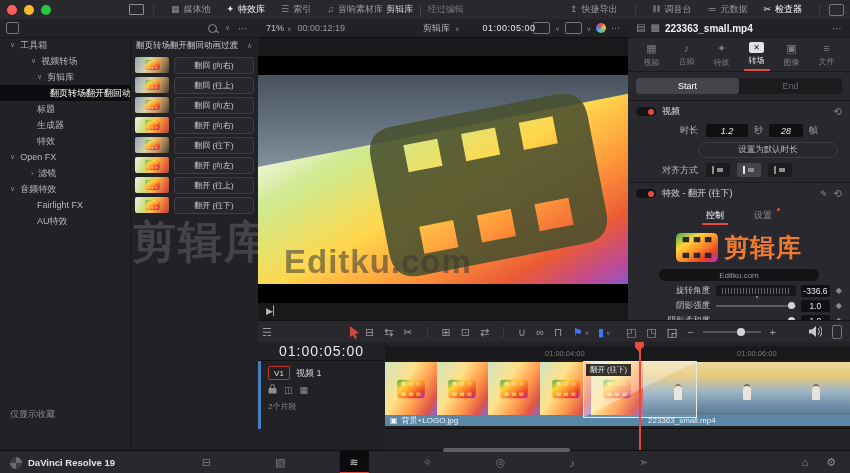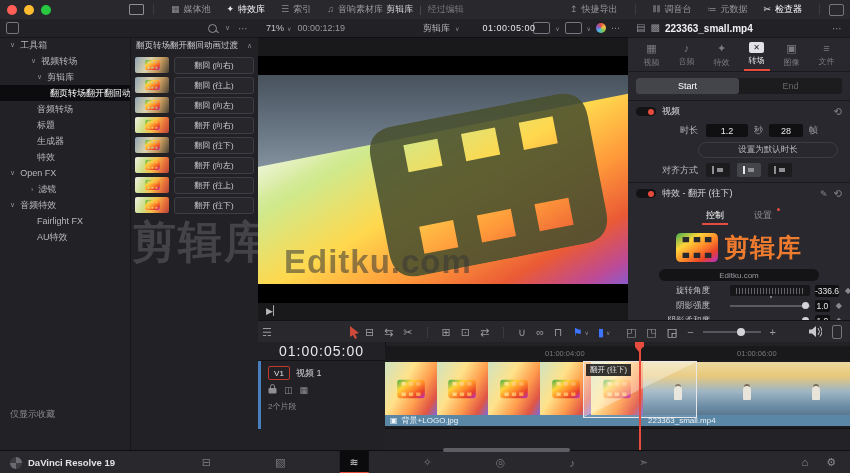--- a/index.html
+++ b/index.html
@@ -66,36 +66,36 @@
   .startend{margin:6px 8px;height:16px;background:#1c1c1f;border-radius:3px;display:flex;}
   .startend div{flex:1;display:flex;align-items:center;justify-content:center;font-size:9px;border-radius:3px;}
   .startend .on{background:#44444b;color:#fff;}
   .startend .off{color:#66666b;}
   .sec-head{display:flex;align-items:center;gap:6px;padding:4px 8px;border-top:1px solid #1a1a1d;}
   .toggle{width:20px;height:9px;border-radius:5px;background:#131316;position:relative;flex:none;}
   .toggle:after{content:"";position:absolute;right:2px;top:1.5px;width:6px;height:6px;border-radius:50%;background:#e64b3d;}
   .sec-title{font-size:9px;color:#d8d8dc;flex:1;}
   .kv{display:flex;align-items:center;padding:2px 8px;}
   .kv .klabel{width:62px;text-align:right;font-size:9px;color:#b8b8bc;padding-right:8px;flex:none;}
-  .vfield{width:42px;height:13px;background:#101013;border-radius:2px;color:#e8e8ea;font-size:9px;display:flex;align-items:center;justify-content:center;}
+  .vfield{width:42px;height:13px;background:#101013;border-radius:2px;color:#e8e8ea;font-size:9px;display:flex;align-items:center;justify-content:center;font-style:italic;}
   .unit{font-size:9px;color:#9a9a9e;margin:0 6px;}
   .pill-btn{margin:3px 8px 3px 70px;height:14px;border:1px solid #3c3c42;border-radius:8px;display:flex;align-items:center;justify-content:center;font-size:8.5px;color:#b8b8bc;width:138px;}
   .align-btn{width:24px;height:14px;background:#1c1c1f;border-radius:2px;margin-right:7px;display:flex;align-items:center;justify-content:center;}
   .align-btn.on{background:#44444b;}
   .align-glyph{width:10px;height:8px;border-left:2px solid #8e8e93;background:linear-gradient(#8e8e93,#8e8e93) 3px 2px/6px 4px no-repeat;}
   .ctl-tabs{display:flex;justify-content:center;gap:22px;padding:3px 0 0 0;}
   .ctl-tab{font-size:9px;color:#8a8a8e;padding:2px 4px 3px 4px;position:relative;}
   .ctl-tab.active{color:#fff;}
   .ctl-tab.active:after{content:"";position:absolute;left:0;right:0;bottom:0;height:2px;background:#e64b3d;}
   .reddot{position:absolute;right:-4px;top:1px;width:3px;height:3px;border-radius:50%;background:#e64b3d;}
   .logo-row{display:flex;align-items:center;justify-content:center;gap:6px;height:40px;margin-top:2px;}
   .logo-text{font-size:25px;font-weight:bold;color:#ef7b2e;letter-spacing:1px;}
   .site-pill{margin:2px auto;width:160px;height:12px;background:#141417;border-radius:6px;display:flex;align-items:center;justify-content:center;font-size:8px;color:#9a9a9e;}
   .param{display:flex;align-items:center;padding:1px 8px;height:13px;}
-  .param .plabel{width:74px;text-align:right;font-size:8.5px;color:#c0c0c4;padding-right:20px;flex:none;white-space:nowrap;}
+  .param .plabel{width:74px;text-align:right;font-size:8.5px;color:#c0c0c4;padding-right:6px;flex:none;white-space:nowrap;}
   .slider{width:80px;height:11px;position:relative;flex:none;}
   .slider .track{position:absolute;left:0;right:0;top:5px;height:1.5px;background:#5a5a60;}
   .slider .hnd{position:absolute;top:2px;width:7px;height:7px;border-radius:50%;background:#d4d4d8;}
   .dial{width:80px;height:11px;background:#17171a;border-radius:2px;position:relative;flex:none;
         background-image:repeating-linear-gradient(90deg,#63636a 0 1px,transparent 1px 3px);
         background-size:68px 6px;background-position:6px 2.5px;background-repeat:no-repeat;}
   .dial:after{content:"";position:absolute;left:50%;bottom:-2px;width:2px;height:2px;border-radius:50%;background:#9a9a9e;}
   .pval{width:38px;height:12px;background:#101013;border-radius:2px;color:#e8e8ea;font-size:8.5px;display:flex;align-items:center;justify-content:center;margin-left:5px;}
   .kf{color:#8a8a8e;font-size:8px;margin-left:6px;}
   
@@ -225,23 +225,20 @@
     <div class="sb-row lv1">
         <span class="chev">∨</span>
         <span>视频转场</span>
       </div>
     <div class="sb-row lv2">
         <span class="chev">∨</span>
         <span>剪辑库</span>
       </div>
     <div class="sb-row lv3 sel">
         <span>翻页转场翻开翻回动画过渡</span>
-      </div>
-    <div class="sb-row lv1" style="padding-left:37px">
-        <span>音频转场</span>
       </div>
     <div class="sb-row lv1" style="padding-left:37px">
         <span>标题</span>
       </div>
     <div class="sb-row lv1" style="padding-left:37px">
         <span>生成器</span>
       </div>
     <div class="sb-row lv1" style="padding-left:37px">
         <span>特效</span>
       </div>

